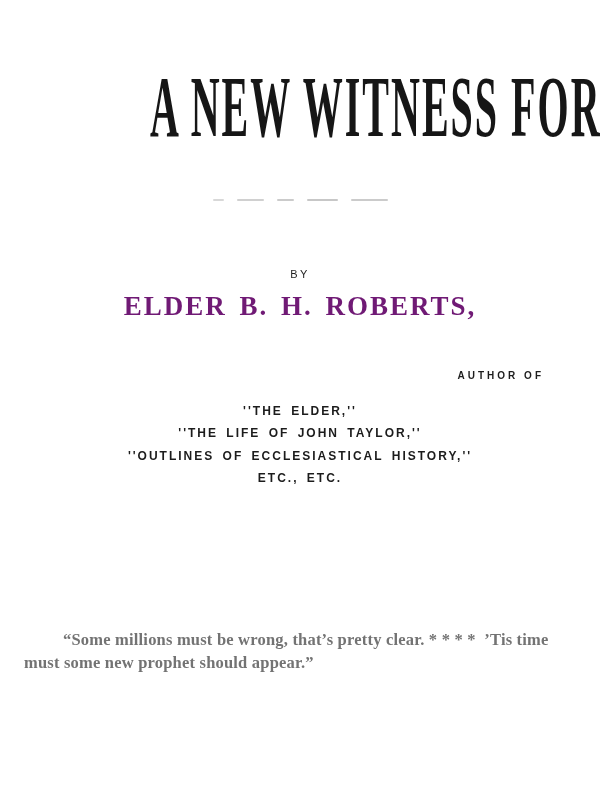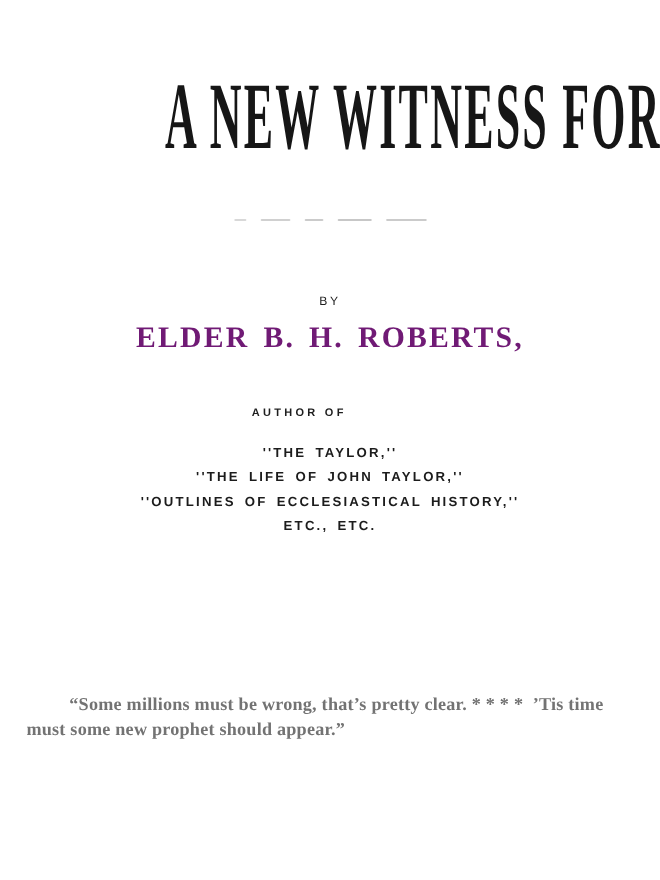--- a/index.html
+++ b/index.html
@@ -83,21 +83,21 @@
     word-spacing: 4px;
     color: #701a75;
   }
 
   
   .author-of-label {
     position: absolute;
     top: 370px;
     left: 0;
     width: 544px;
-    text-align: center;
+    text-align: right;
     font-family: "Liberation Sans", sans-serif;
     font-weight: bold;
     font-size: 10px;
     letter-spacing: 3px;
     color: #1e1e1e;
   }
 
   
   .works {
     position: absolute;
@@ -147,21 +147,21 @@
     <span class="dash"></span>
   </div>
 
   <div class="by-label">BY</div>
 
   <div class="author-name">ELDER B. H. ROBERTS,</div>
 
   <div class="author-of-label">AUTHOR OF</div>
 
   <div class="works">
-    <div class="work-line">''THE TAYLOR,''</div>
+    <div class="work-line">''THE ELDER,''</div>
     <div class="work-line">''THE LIFE OF JOHN TAYLOR,''</div>
     <div class="work-line">''OUTLINES OF ECCLESIASTICAL HISTORY,''</div>
     <div class="work-line">ETC., ETC.</div>
   </div>
 
   <p class="quote"><span>“Some millions must be wrong, that’s pretty clear. * * * *  ’Tis time</span><br><span>must some new prophet should appear.”</span></p>
 
 </div>
 
 </body></html>

